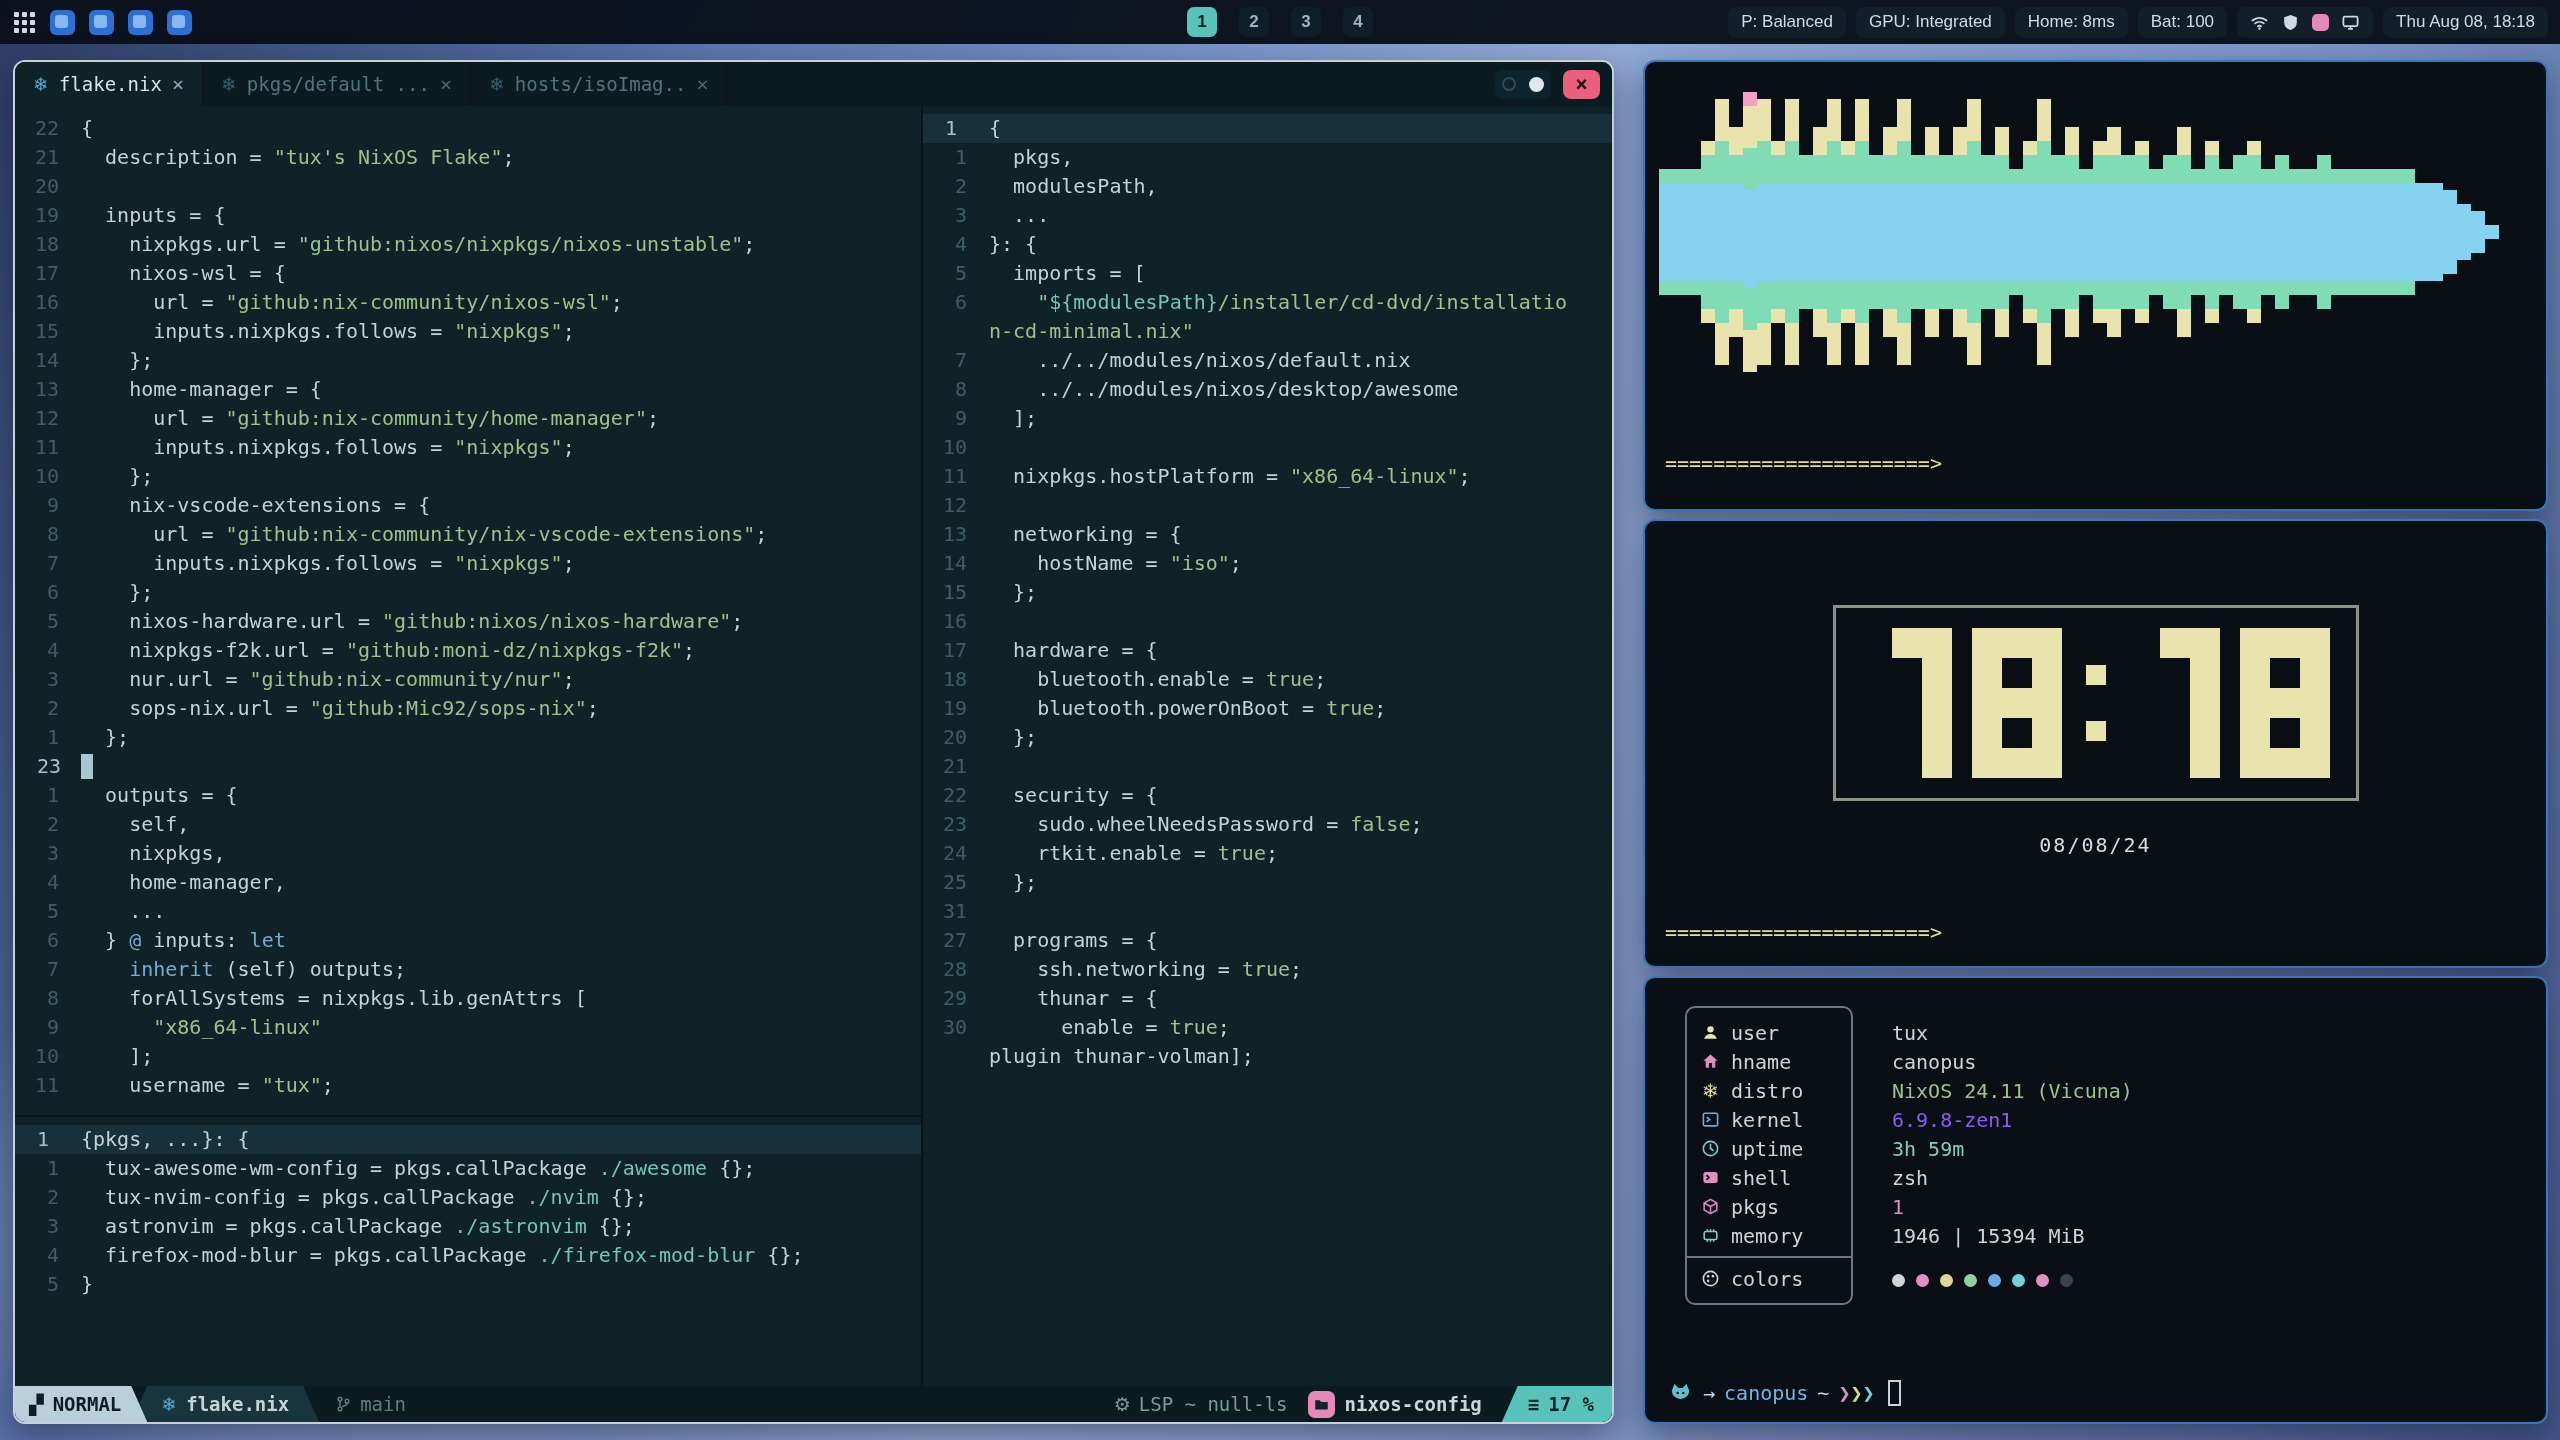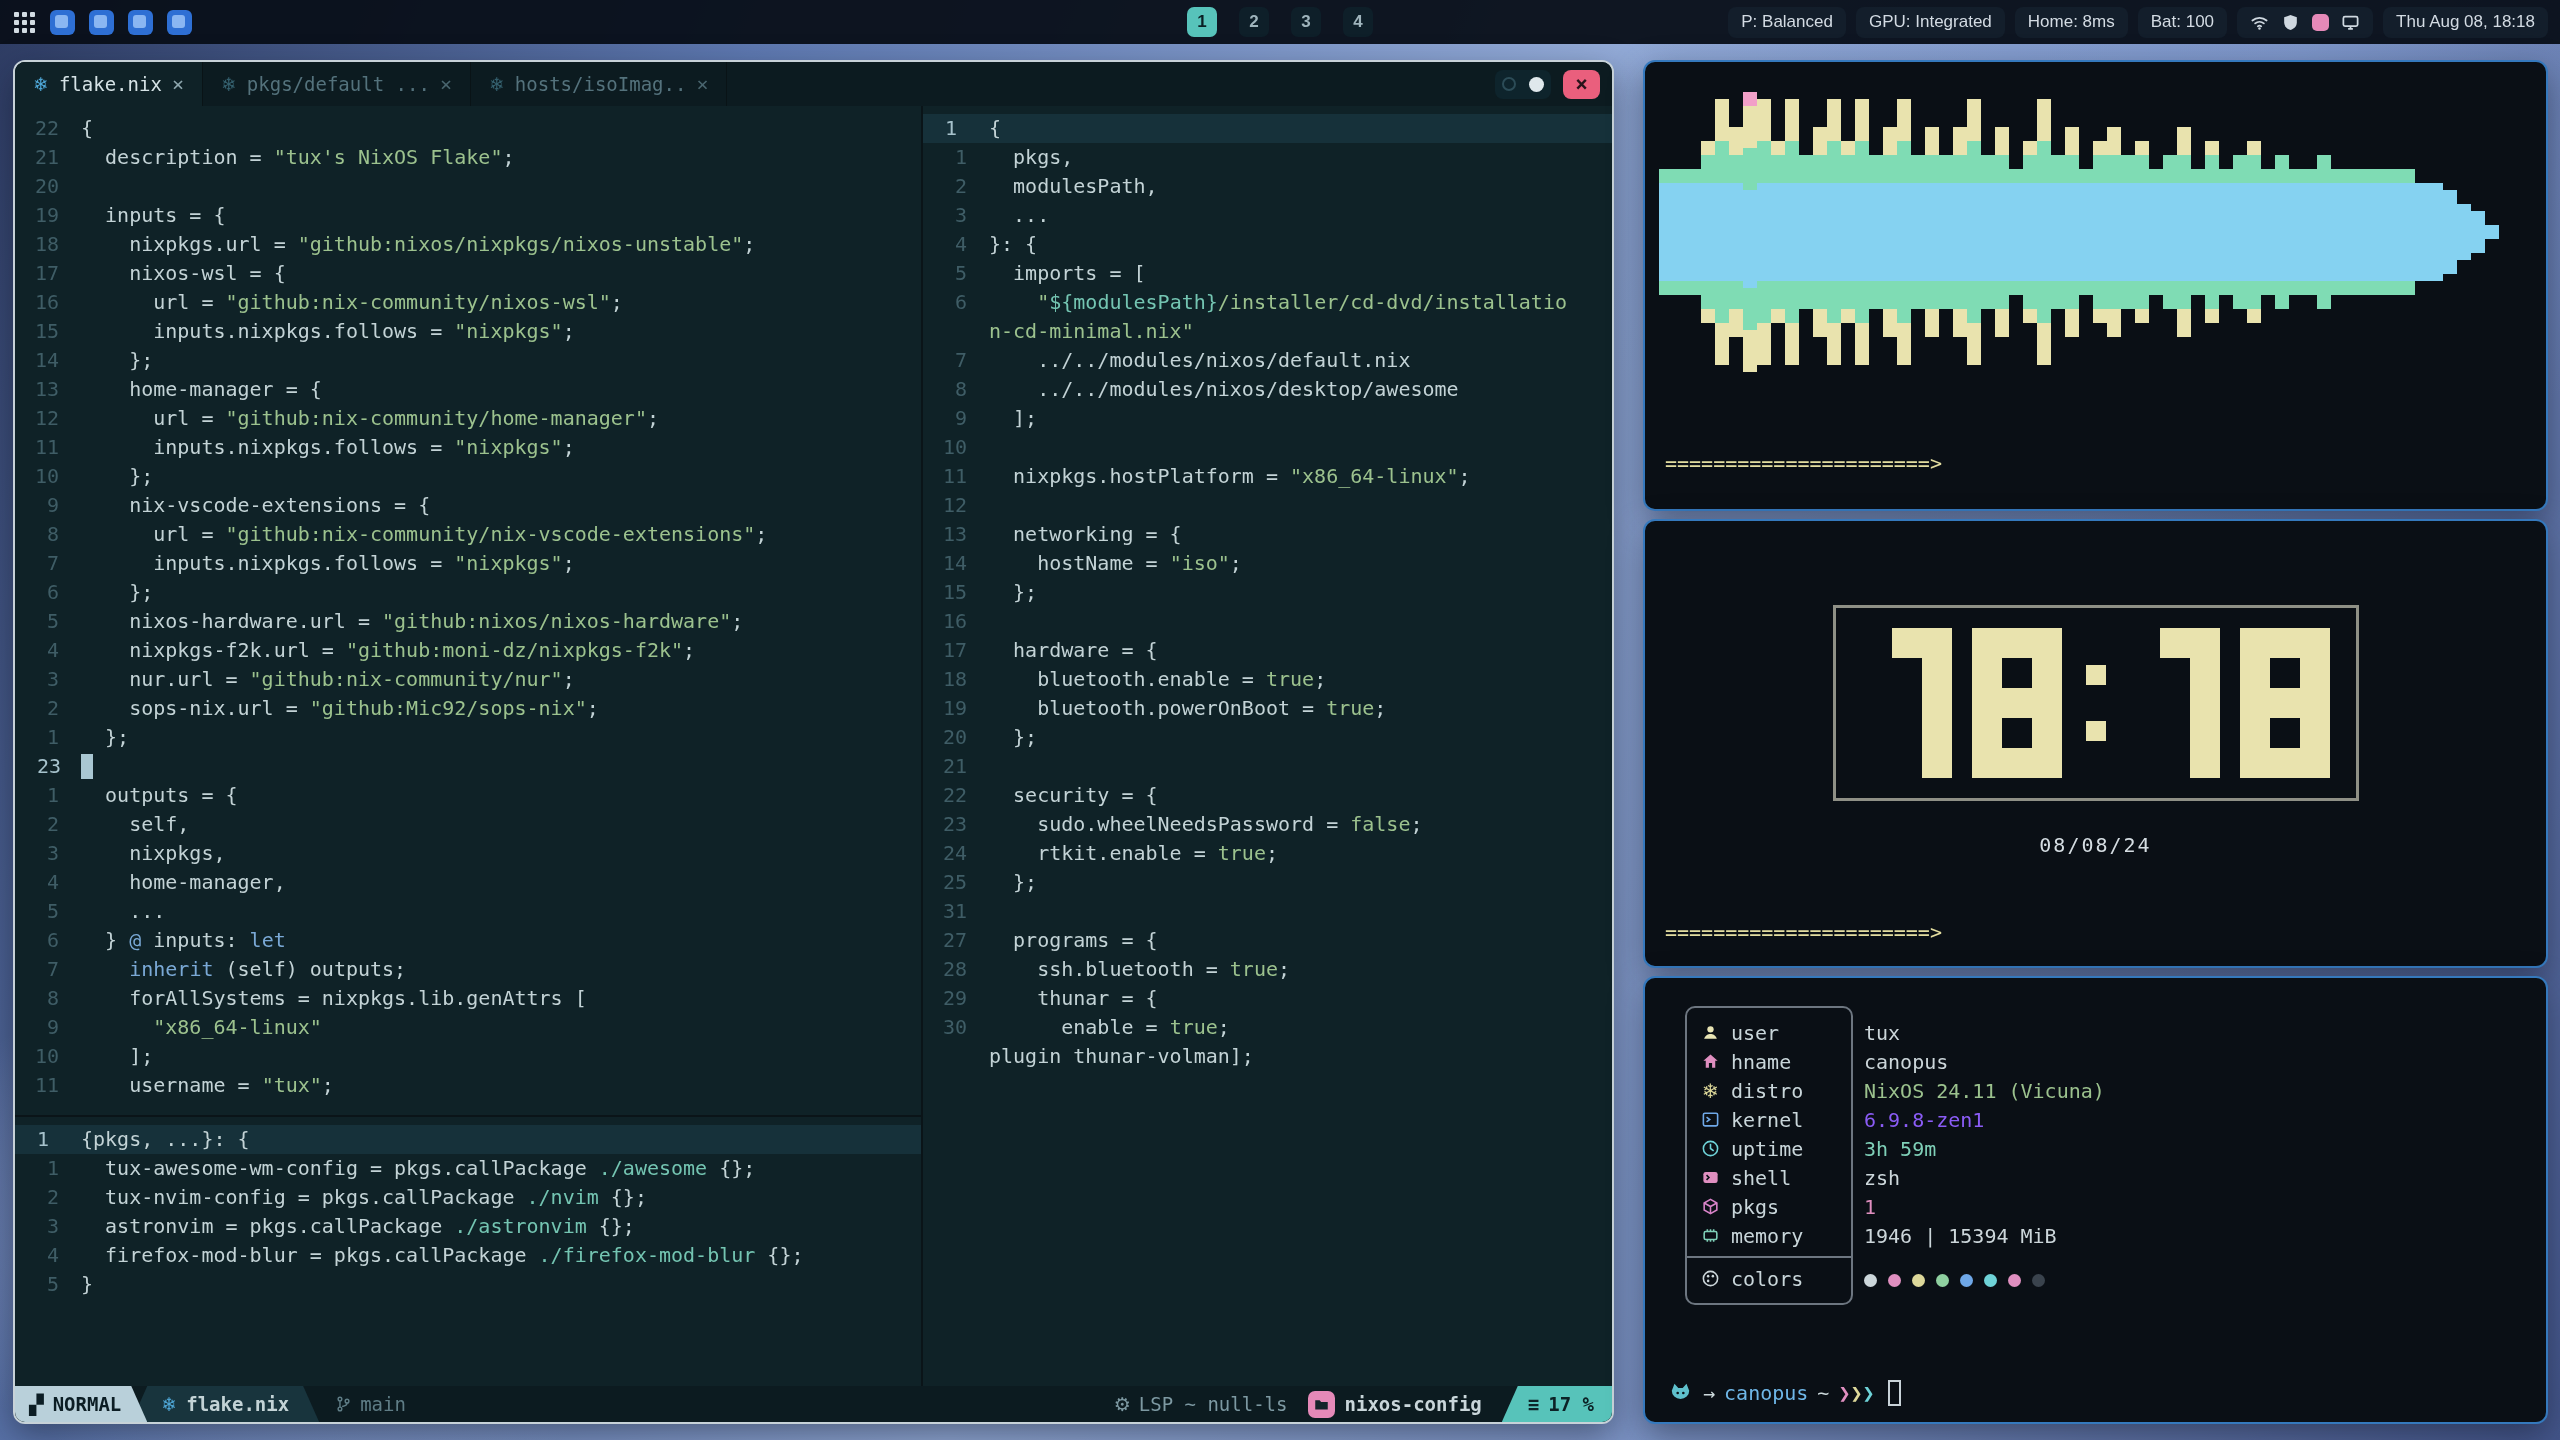--- a/index.html
+++ b/index.html
@@ -94,21 +94,21 @@
   .colon div{width:20px;height:20px;background:#e9e3ae;}
   .clock-date{margin-top:32px;color:#d5dde2;letter-spacing:2px;}
   #win-clock .music{width:100%;}
 
   
   .fetch-wrap{display:flex;padding:28px 0 0 40px;}
   .fetch-box{border:2px solid #6d7680;border-radius:10px;padding:10px 14px;width:168px;flex:none;}
   .frow{display:flex;align-items:center;gap:11px;height:29px;white-space:nowrap;}
   .frow .lab{color:#c9d6da;}
   .fsep{border-top:2px solid #6d7680;margin:6px -14px;}
-  .fvals{margin-left:11px;padding-top:12px;}
+  .fvals{margin-left:39px;padding-top:12px;}
   .vrow{height:29px;display:flex;align-items:center;white-space:pre;}
   .vsep2{height:16px;}
   .v-fg{color:#ccd6da;} .v-green{color:#9cc28e;} .v-cyan{color:#8b5cf6;} .v-teal{color:#7fd0b8;} .v-pink{color:#e08fc0;}
   .dots{display:flex;gap:11px;align-items:center;height:29px;}
   .dot{width:13px;height:13px;border-radius:50%;}
   .prompt{position:absolute;left:22px;bottom:16px;display:flex;align-items:center;gap:9px;white-space:pre;}
   .p-arrow{color:#cdd9dc;} .p-host{color:#6fb7e8;} .p-tilde{color:#cdd9dc;}
   .ch1{color:#e08fc0;} .ch2{color:#ddd89a;} .ch3{color:#6fd3d8;}
   .pcursor{width:13px;height:26px;border:2px solid #c8d2d8;margin-left:4px;}
   .ic18{width:19px;height:19px;flex:none;}
@@ -269,21 +269,21 @@
           <div class="crow"><span class="ln">18</span><span><span class="c-fg">    bluetooth.enable = </span><span class="c-boo">true</span><span class="c-fg">;</span></span></div>
           <div class="crow"><span class="ln">19</span><span><span class="c-fg">    bluetooth.powerOnBoot = </span><span class="c-boo">true</span><span class="c-fg">;</span></span></div>
           <div class="crow"><span class="ln">20</span><span><span class="c-fg">  };</span></span></div>
           <div class="crow"><span class="ln">21</span><span></span></div>
           <div class="crow"><span class="ln">22</span><span><span class="c-fg">  security = {</span></span></div>
           <div class="crow"><span class="ln">23</span><span><span class="c-fg">    sudo.wheelNeedsPassword = </span><span class="c-boo">false</span><span class="c-fg">;</span></span></div>
           <div class="crow"><span class="ln">24</span><span><span class="c-fg">    rtkit.enable = </span><span class="c-boo">true</span><span class="c-fg">;</span></span></div>
           <div class="crow"><span class="ln">25</span><span><span class="c-fg">  };</span></span></div>
           <div class="crow"><span class="ln">31</span><span></span></div>
           <div class="crow"><span class="ln">27</span><span><span class="c-fg">  programs = {</span></span></div>
-          <div class="crow"><span class="ln">28</span><span><span class="c-fg">    ssh.bluetooth = </span><span class="c-boo">true</span><span class="c-fg">;</span></span></div>
+          <div class="crow"><span class="ln">28</span><span><span class="c-fg">    ssh.networking = </span><span class="c-boo">true</span><span class="c-fg">;</span></span></div>
           <div class="crow"><span class="ln">29</span><span><span class="c-fg">    thunar = {</span></span></div>
           <div class="crow"><span class="ln">30</span><span><span class="c-fg">      enable = </span><span class="c-boo">true</span><span class="c-fg">;</span></span></div>
           <div class="crow"><span class="ln"></span><span><span class="c-fg">plugin thunar-volman];</span></span></div>
         </div>
     </div>
     <div class="statusline">
       <div class="seg-mode">
         <span style="font-family:'DejaVu Sans',sans-serif;">▞</span>
         <span>NORMAL</span>
       </div>

